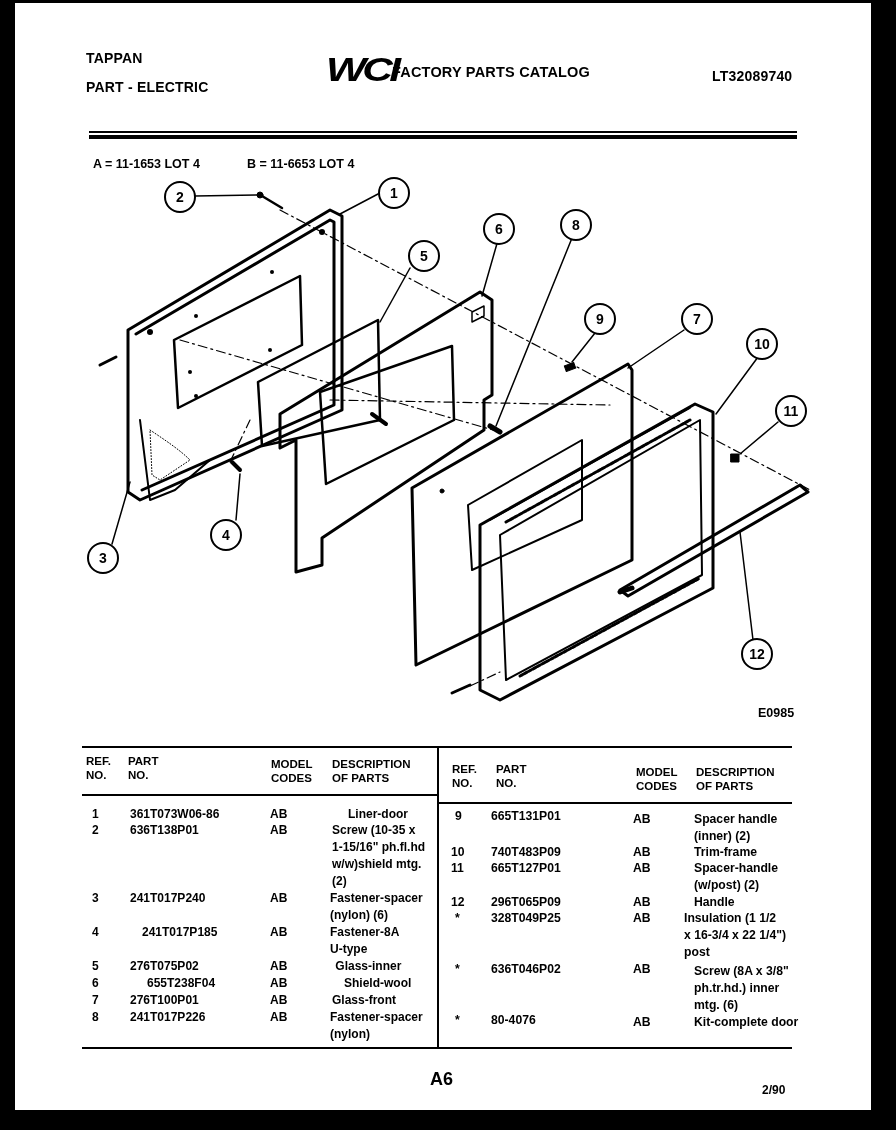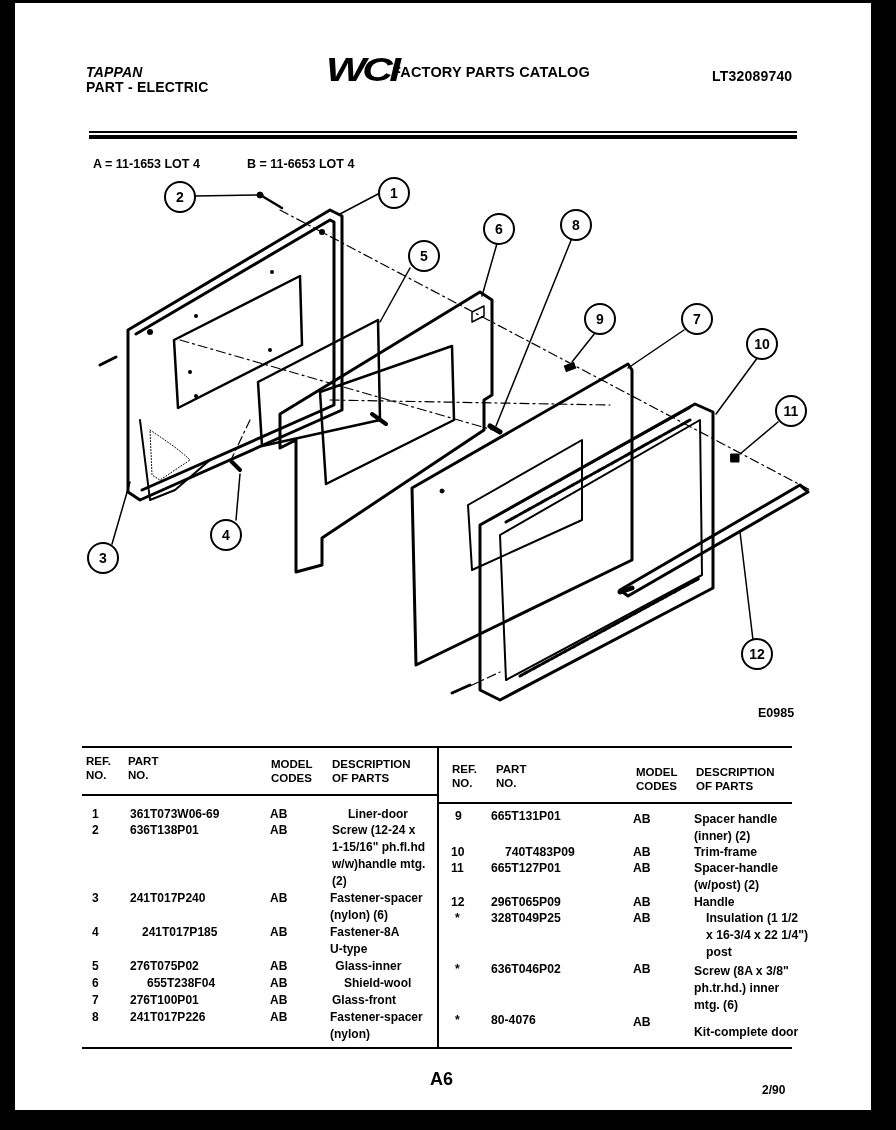--- a/index.html
+++ b/index.html
@@ -30,21 +30,21 @@
   .row { position:absolute; }
   .footer-a6 { font-weight:bold; font-size:18px; }
   .date { font-weight:bold; font-size:12px; }
   svg.diagram { position:absolute; left:0; top:0; }
 </style>
 </head>
 <body>
 
 <div class="page"></div>
 
-<div class="abs hdr" style="left:86px;top:64px;font-style:italic;">TAPPAN</div>
+<div class="abs hdr" style="left:86px;top:50px;">TAPPAN</div>
 <div class="abs hdr" style="left:86px;top:79px;">PART - ELECTRIC</div>
 <div class="abs logo" style="left:326px;top:52px;">WCI</div>
 <div class="abs hdr" style="left:392px;top:64px;font-size:14.5px;">FACTORY PARTS CATALOG</div>
 <div class="abs hdr" style="left:712px;top:68px;">LT32089740</div>
 
 <div class="rule" style="left:89px;top:131px;width:708px;height:2px;"></div>
 <div class="rule" style="left:89px;top:135px;width:708px;height:4px;"></div>
 
 <div class="abs lot" style="left:93px;top:157px;">A = 11-1653 LOT 4</div>
 <div class="abs lot" style="left:247px;top:157px;">B = 11-6653 LOT 4</div>
@@ -181,32 +181,32 @@
   <div>MODEL</div>
   <div>CODES</div>
 </div>
 <div class="abs th" style="left:696px;top:765px;">
   <div>DESCRIPTION</div>
   <div>OF PARTS</div>
 </div>
 
 <div class="row td" style="left:92px;top:806px;">
   <span class="abs" style="left:0">1</span>
-  <span class="abs" style="left:38px;white-space:nowrap">361T073W06-69</span>
+  <span class="abs" style="left:38px;white-space:nowrap">361T073W06-86</span>
   <span class="abs" style="left:178px">AB</span>
   <span class="abs" style="left:256px;white-space:nowrap">Liner-door</span>
 </div>
 <div class="row td" style="left:92px;top:822px;">
   <span class="abs" style="left:0">2</span>
   <span class="abs" style="left:38px;white-space:nowrap">636T138P01</span>
   <span class="abs" style="left:178px">AB</span>
   <div class="abs" style="left:240px;white-space:nowrap">
-    <div>Screw (12-24 x</div>
+    <div>Screw (10-35 x</div>
     <div>1-15/16" ph.fl.hd</div>
-    <div>w/w)handle mtg.</div>
+    <div>w/w)shield mtg.</div>
     <div>(2)</div>
   </div>
 </div>
 <div class="row td" style="left:92px;top:890px;">
   <span class="abs" style="left:0">3</span>
   <span class="abs" style="left:38px;white-space:nowrap">241T017P240</span>
   <span class="abs" style="left:178px">AB</span>
   <div class="abs" style="left:238px;white-space:nowrap">
     <div>Fastener-spacer</div>
     <div>(nylon) (6)</div>
@@ -253,21 +253,21 @@
   <span class="abs" style="left:0">9</span>
   <span class="abs" style="left:36px;white-space:nowrap">665T131P01</span>
   <span class="abs" style="left:178px;top:3px">AB</span>
   <div class="abs" style="left:239px;top:3px;white-space:nowrap">
     <div>Spacer handle</div>
     <div>(inner) (2)</div>
   </div>
 </div>
 <div class="row td2" style="left:451px;top:844px;">
   <span class="abs" style="left:0">10</span>
-  <span class="abs" style="left:54px;white-space:nowrap">740T483P09</span>
+  <span class="abs" style="left:40px;white-space:nowrap">740T483P09</span>
   <span class="abs" style="left:182px">AB</span>
   <span class="abs" style="left:243px;white-space:nowrap">Trim-frame</span>
 </div>
 <div class="row td2" style="left:451px;top:860px;">
   <span class="abs" style="left:0">11</span>
   <span class="abs" style="left:40px;white-space:nowrap">665T127P01</span>
   <span class="abs" style="left:182px">AB</span>
   <div class="abs" style="left:243px;white-space:nowrap">
     <div>Spacer-handle</div>
     <div>(w/post) (2)</div>
@@ -276,37 +276,37 @@
 <div class="row td2" style="left:451px;top:894px;">
   <span class="abs" style="left:0">12</span>
   <span class="abs" style="left:40px;white-space:nowrap">296T065P09</span>
   <span class="abs" style="left:182px">AB</span>
   <span class="abs" style="left:243px;white-space:nowrap">Handle</span>
 </div>
 <div class="row td2" style="left:455px;top:910px;">
   <span class="abs" style="left:0">*</span>
   <span class="abs" style="left:36px;white-space:nowrap">328T049P25</span>
   <span class="abs" style="left:178px">AB</span>
-  <div class="abs" style="left:251px;white-space:nowrap">
+  <div class="abs" style="left:229px;white-space:nowrap">
     <div>Insulation (1 1/2</div>
     <div>x 16-3/4 x 22 1/4")</div>
     <div>post</div>
   </div>
 </div>
 <div class="row td2" style="left:455px;top:961px;">
   <span class="abs" style="left:0">*</span>
   <span class="abs" style="left:36px;white-space:nowrap">636T046P02</span>
   <span class="abs" style="left:178px">AB</span>
   <div class="abs" style="left:239px;top:2px;white-space:nowrap">
     <div>Screw (8A x 3/8"</div>
     <div>ph.tr.hd.) inner</div>
     <div>mtg. (6)</div>
   </div>
 </div>
 <div class="row td2" style="left:455px;top:1012px;">
   <span class="abs" style="left:0">*</span>
   <span class="abs" style="left:36px;white-space:nowrap">80-4076</span>
   <span class="abs" style="left:178px;top:2px">AB</span>
-  <span class="abs" style="left:239px;top:12px;white-space:nowrap">Kit-complete door</span>
+  <span class="abs" style="left:239px;top:2px;white-space:nowrap">Kit-complete door</span>
 </div>
 
 <div class="abs footer-a6" style="left:430px;top:1069px;">A6</div>
 <div class="abs date" style="left:762px;top:1083px;">2/90</div>
 
 </body></html>

